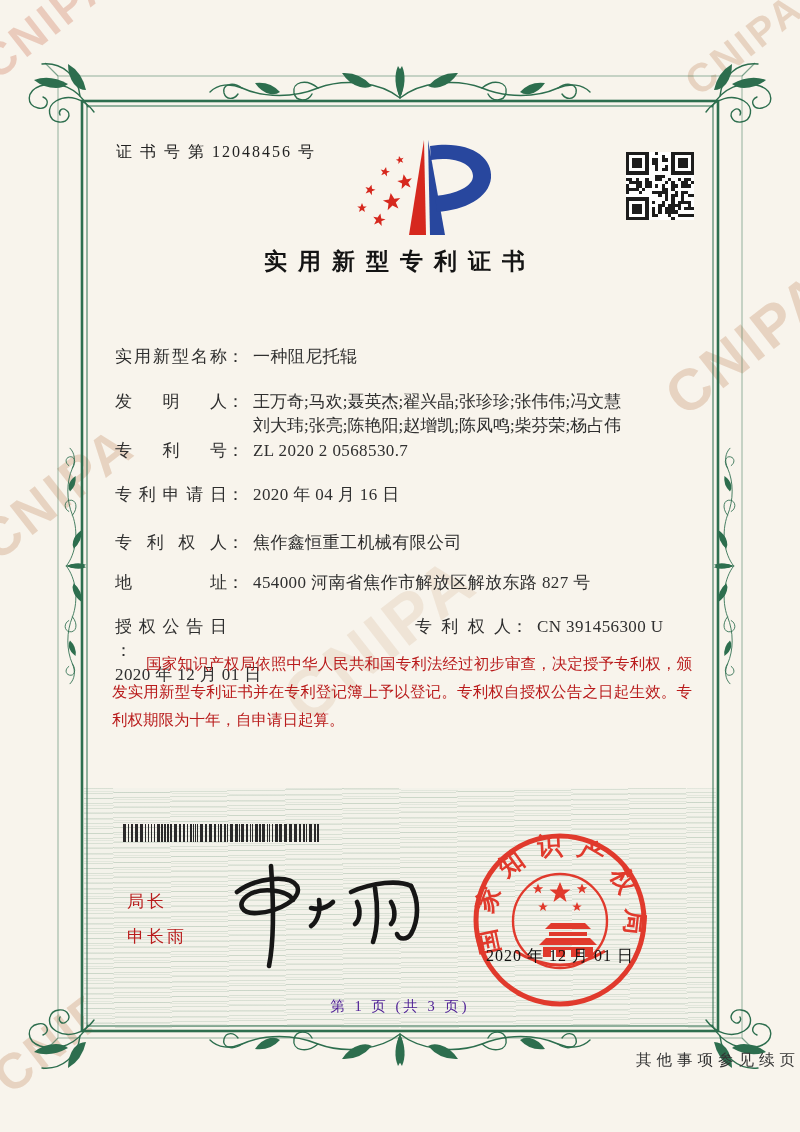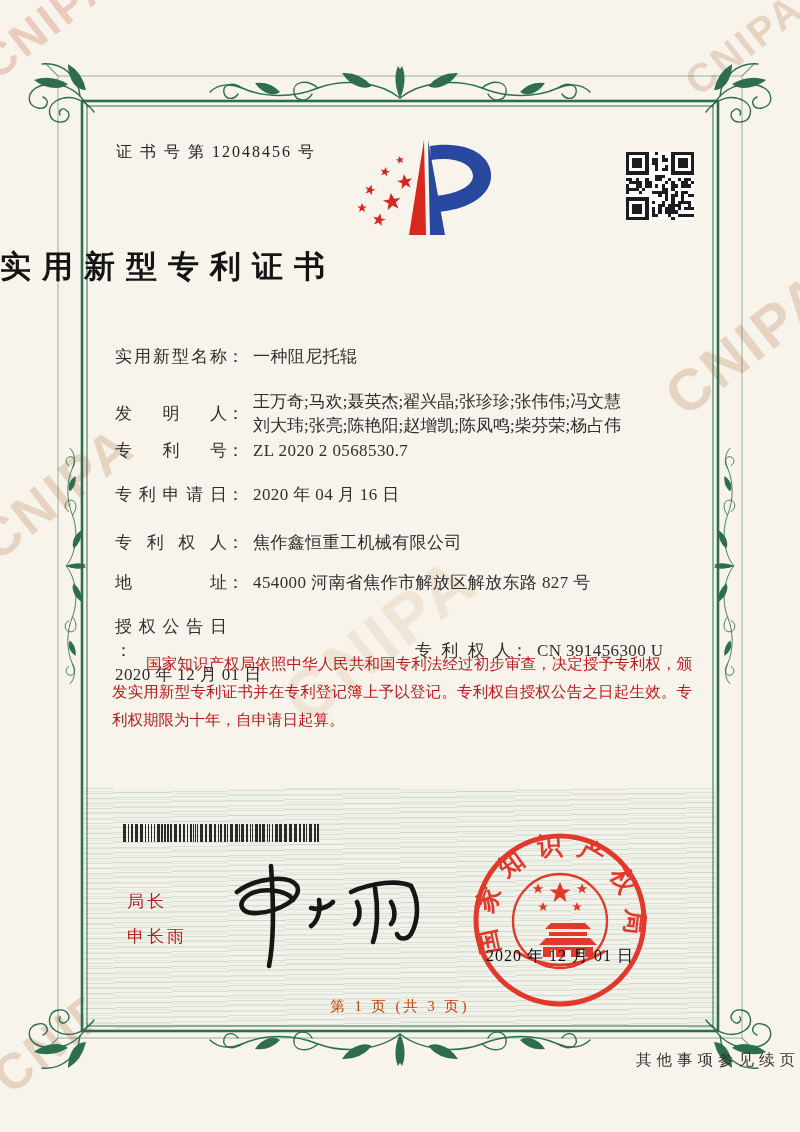--- a/index.html
+++ b/index.html
@@ -24,26 +24,26 @@
        repeating-linear-gradient(179deg, rgba(110,150,122,.20) 0 1px, rgba(0,0,0,0) 1px 5px),
        repeating-linear-gradient(181deg, rgba(110,150,122,.12) 0 1px, rgba(0,0,0,0) 1px 7px),
        #f3f2ea;}
 
   .border-svg{position:absolute;left:0;top:0;z-index:2;pointer-events:none;}
 
   
   .certno{position:absolute;left:116px;top:142px;font-size:16px;letter-spacing:2px;color:#222;z-index:3;}
   .logo{position:absolute;left:333px;top:138px;z-index:3;}
   .qr{position:absolute;left:626px;top:152px;z-index:3;}
-  .title{position:absolute;left:0;top:246px;width:100%;text-align:left;font-size:31px;
+  .title{position:absolute;left:0;top:246px;width:100%;text-align:center;font-size:23px;
          font-weight:bold;letter-spacing:11px;color:#141414;z-index:3;}
 
   
   .fields{position:absolute;left:115px;top:338px;width:580px;font-size:17px;z-index:3;}
-  .frow{position:absolute;left:0;display:flex;align-items:center;line-height:24px;white-space:nowrap;}
+  .frow{position:absolute;left:0;display:flex;align-items:flex-start;line-height:24px;white-space:nowrap;}
   .lbl{display:inline-block;width:112px;text-align:justify;text-align-last:justify;flex:none;}
   .colon{flex:none;margin-right:9px;}
   .val{letter-spacing:.4px;}
   .vcol div{line-height:24px;}
   .r1{top:7px}.r2{top:52px}.r3{top:101px}.r4{top:145px}.r5{top:193px}.r6{top:233px}.r7{top:277px;width:580px;}
   .g1{display:flex;width:300px;flex-direction:column;}
   .g2{display:flex;}
   .g2 .lbl{width:96px;}
 
   
@@ -54,21 +54,21 @@
   
   .barcode{position:absolute;left:123px;top:824px;z-index:3;}
   .officer{position:absolute;left:127px;top:884px;z-index:3;
            font-family:"Liberation Sans","DejaVu Sans",sans-serif;
            font-size:17px;letter-spacing:3px;color:#b91c1c;line-height:35px;}
   .signature{position:absolute;left:215px;top:858px;z-index:4;}
   .seal{position:absolute;left:473px;top:833px;z-index:4;}
   .sealdate{position:absolute;left:478px;top:946px;width:164px;text-align:center;
             font-size:16px;color:#111;letter-spacing:1px;z-index:5;}
   .pageinfo{position:absolute;left:0;top:997px;width:100%;text-align:center;
-            font-size:14.5px;letter-spacing:3px;color:#c2410c;z-index:3;}
+            font-size:14.5px;letter-spacing:3px;color:#4c1d95;z-index:3;}
   .contnote{position:absolute;left:0;top:1050px;width:100%;text-align:right;
             font-size:15.5px;letter-spacing:5px;color:#333;z-index:3;}
 </style>
 </head>
 <body>
 
 <div id="page">
 
   <span class="wm wm1">CNIPA</span>
   <span class="wm wm2">CNIPA</span>

